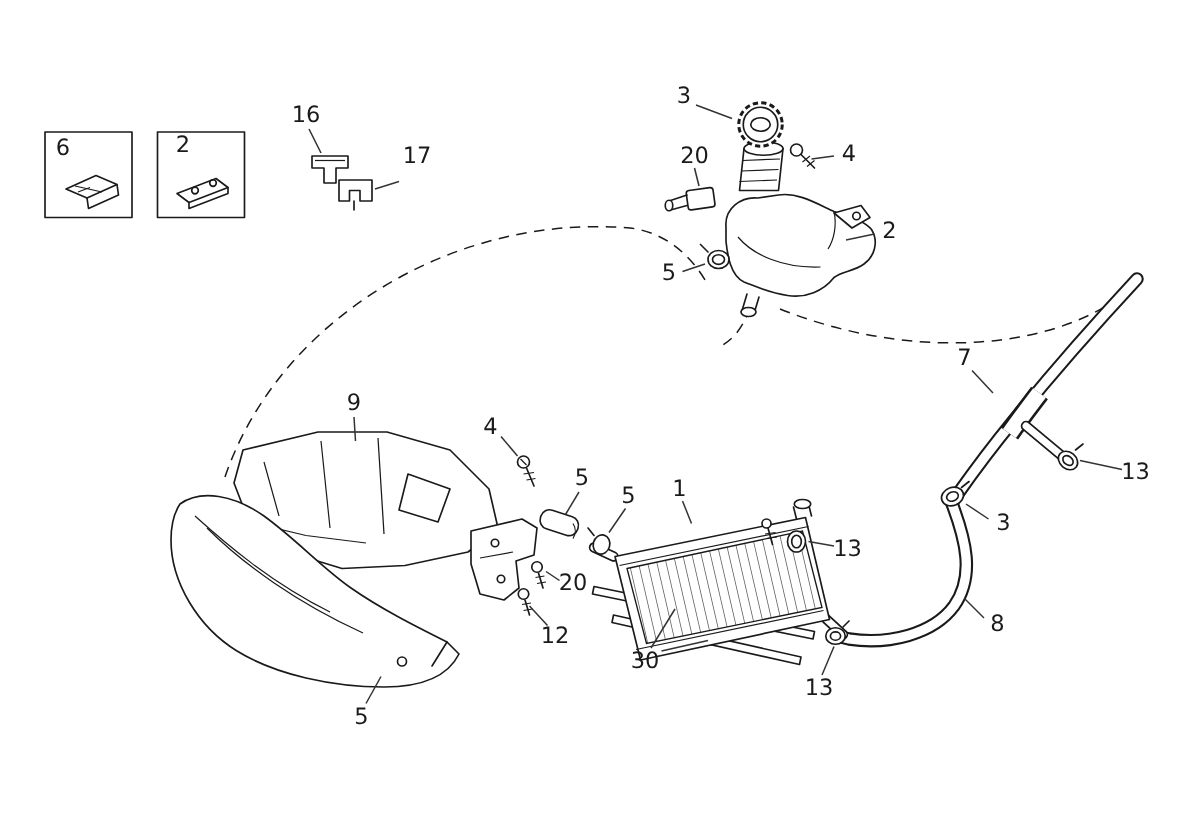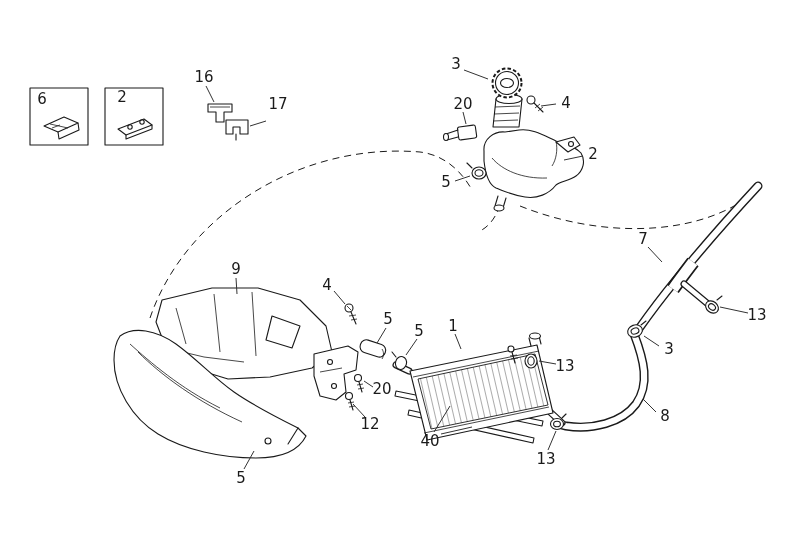--- a/index.html
+++ b/index.html
@@ -264,15 +264,15 @@
   <div class="callout" style="left:665px;top:416px">8</div>
   <div class="callout" style="left:546px;top:459px">13</div>
   <div class="callout" style="left:453px;top:326px">1</div>
   <div class="callout" style="left:388px;top:319px">5</div>
   <div class="callout" style="left:419px;top:331px">5</div>
   <div class="callout" style="left:327px;top:285px">4</div>
   <div class="callout" style="left:236px;top:269px">9</div>
   <div class="callout" style="left:382px;top:389px">20</div>
   <div class="callout" style="left:370px;top:424px">12</div>
   <div class="callout" style="left:241px;top:478px">5</div>
-  <div class="callout" style="left:430px;top:441px">40</div>
+  <div class="callout" style="left:430px;top:441px">30</div>
 
 </div>
 
 </body></html>

